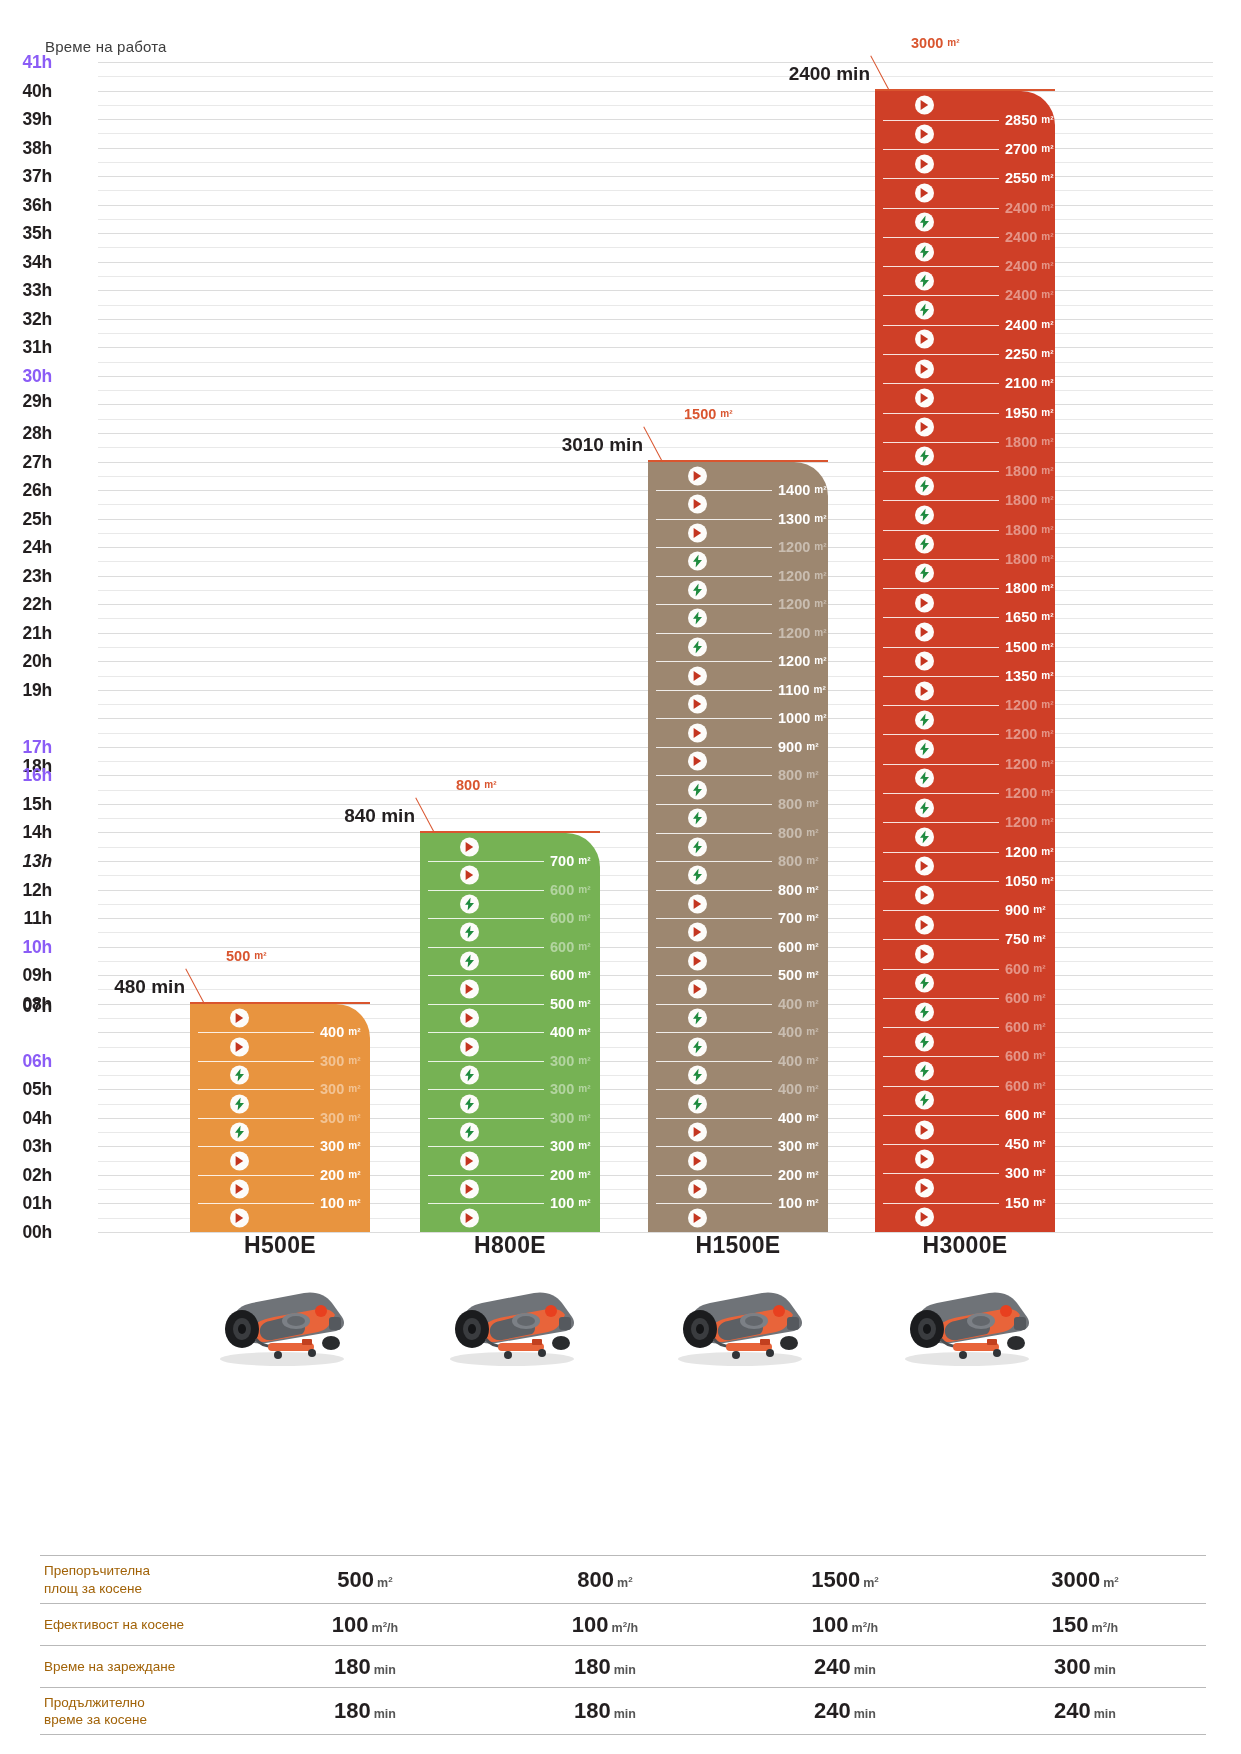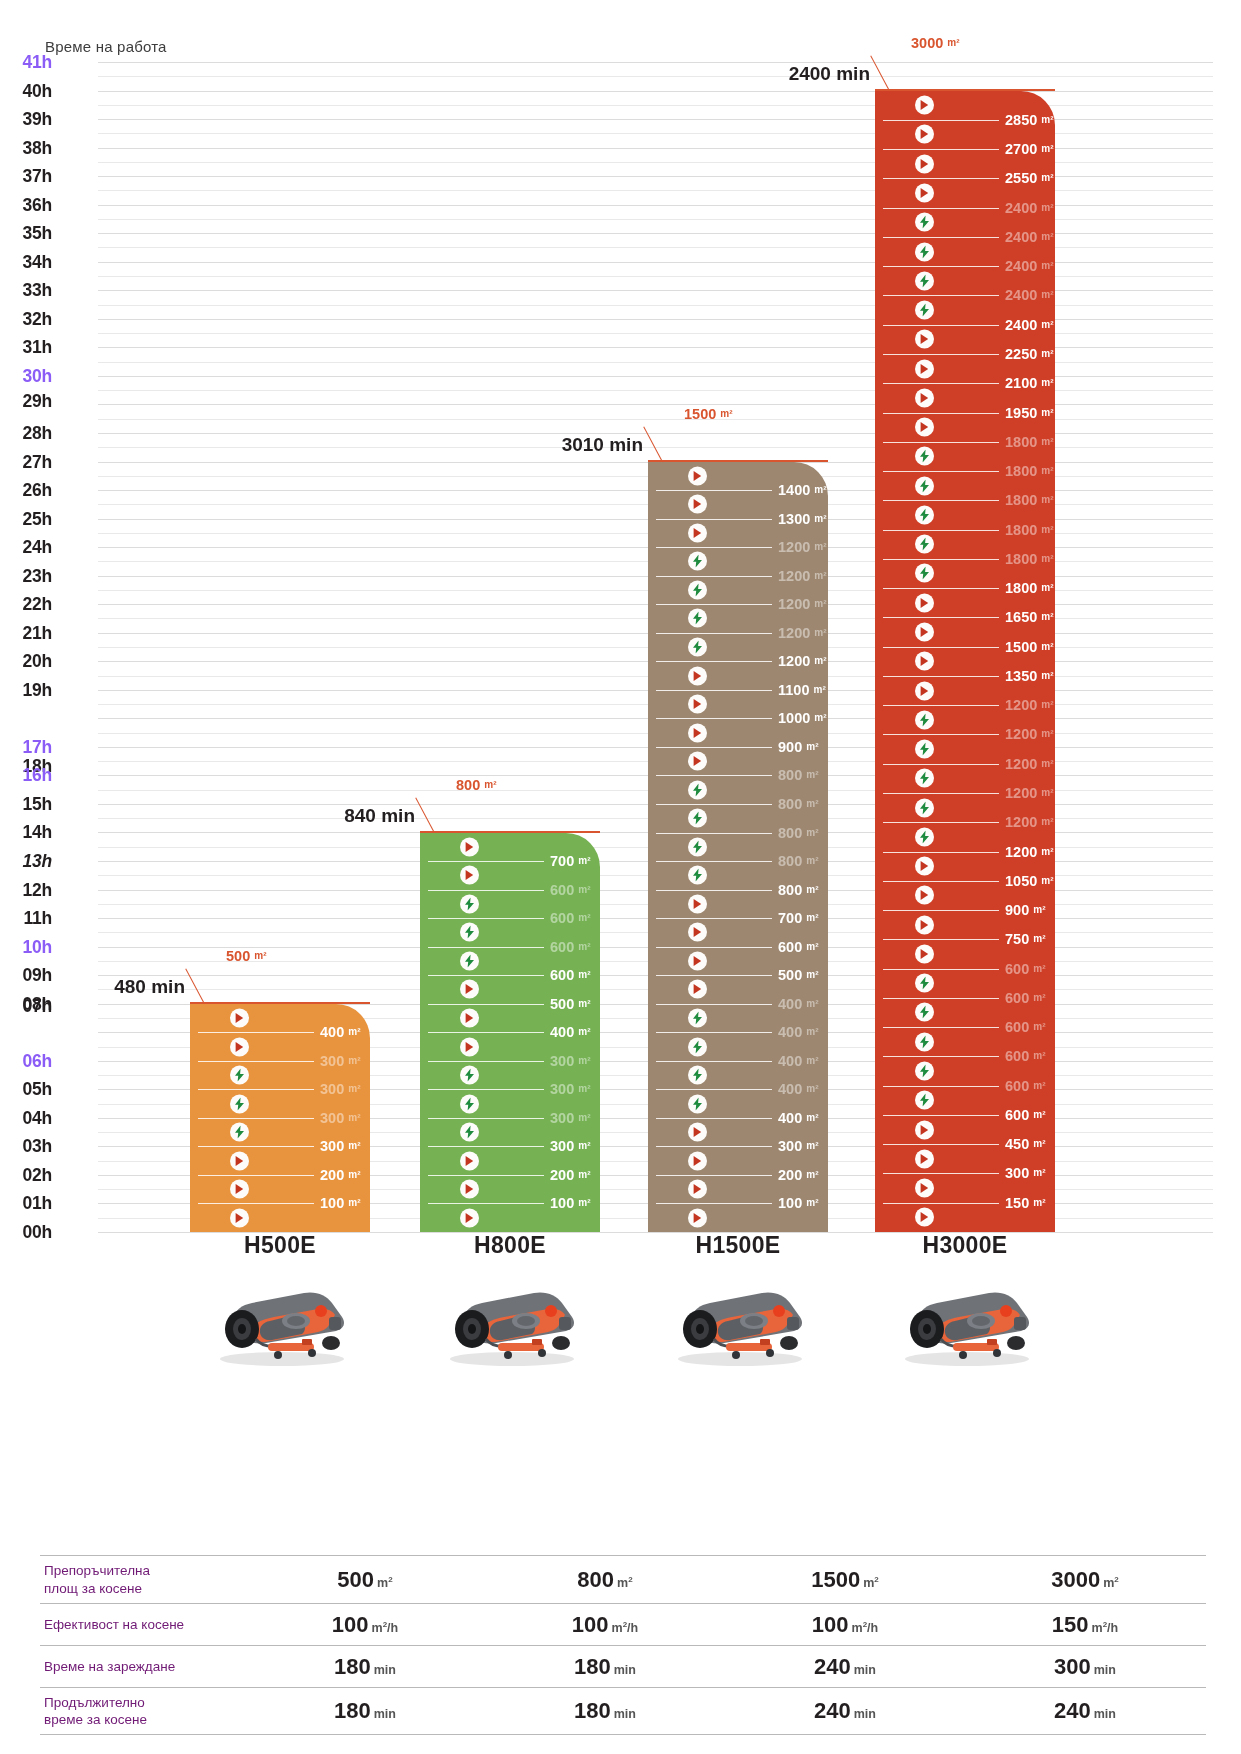--- a/index.html
+++ b/index.html
@@ -103,21 +103,21 @@
   .spec { position: absolute; left: 40px; top: 1555px; width: 1166px; }
   .spec-row {
     position: relative;
     border-top: 1px solid #b9b9b9;
     height: 42px;
     display: flex; align-items: center;
   }
   .spec-row:last-child { border-bottom: 1px solid #b9b9b9; }
   .spec-row.tall { height: 48px; }
   .spec-label {
-    width: 205px; font-size: 13.5px; color: #701a75; line-height: 1.28;
+    width: 205px; font-size: 13.5px; color: #a16207; line-height: 1.28;
     padding-left: 4px;
   }
   .spec-val {
     width: 240px; text-align: center;
     font-size: 22px; font-weight: 700; color: #231f20;
     white-space: nowrap;
   }
   .spec-val .u {
     font-size: 12.5px; font-weight: 700; color: #555; margin-left: 3px;
   }

